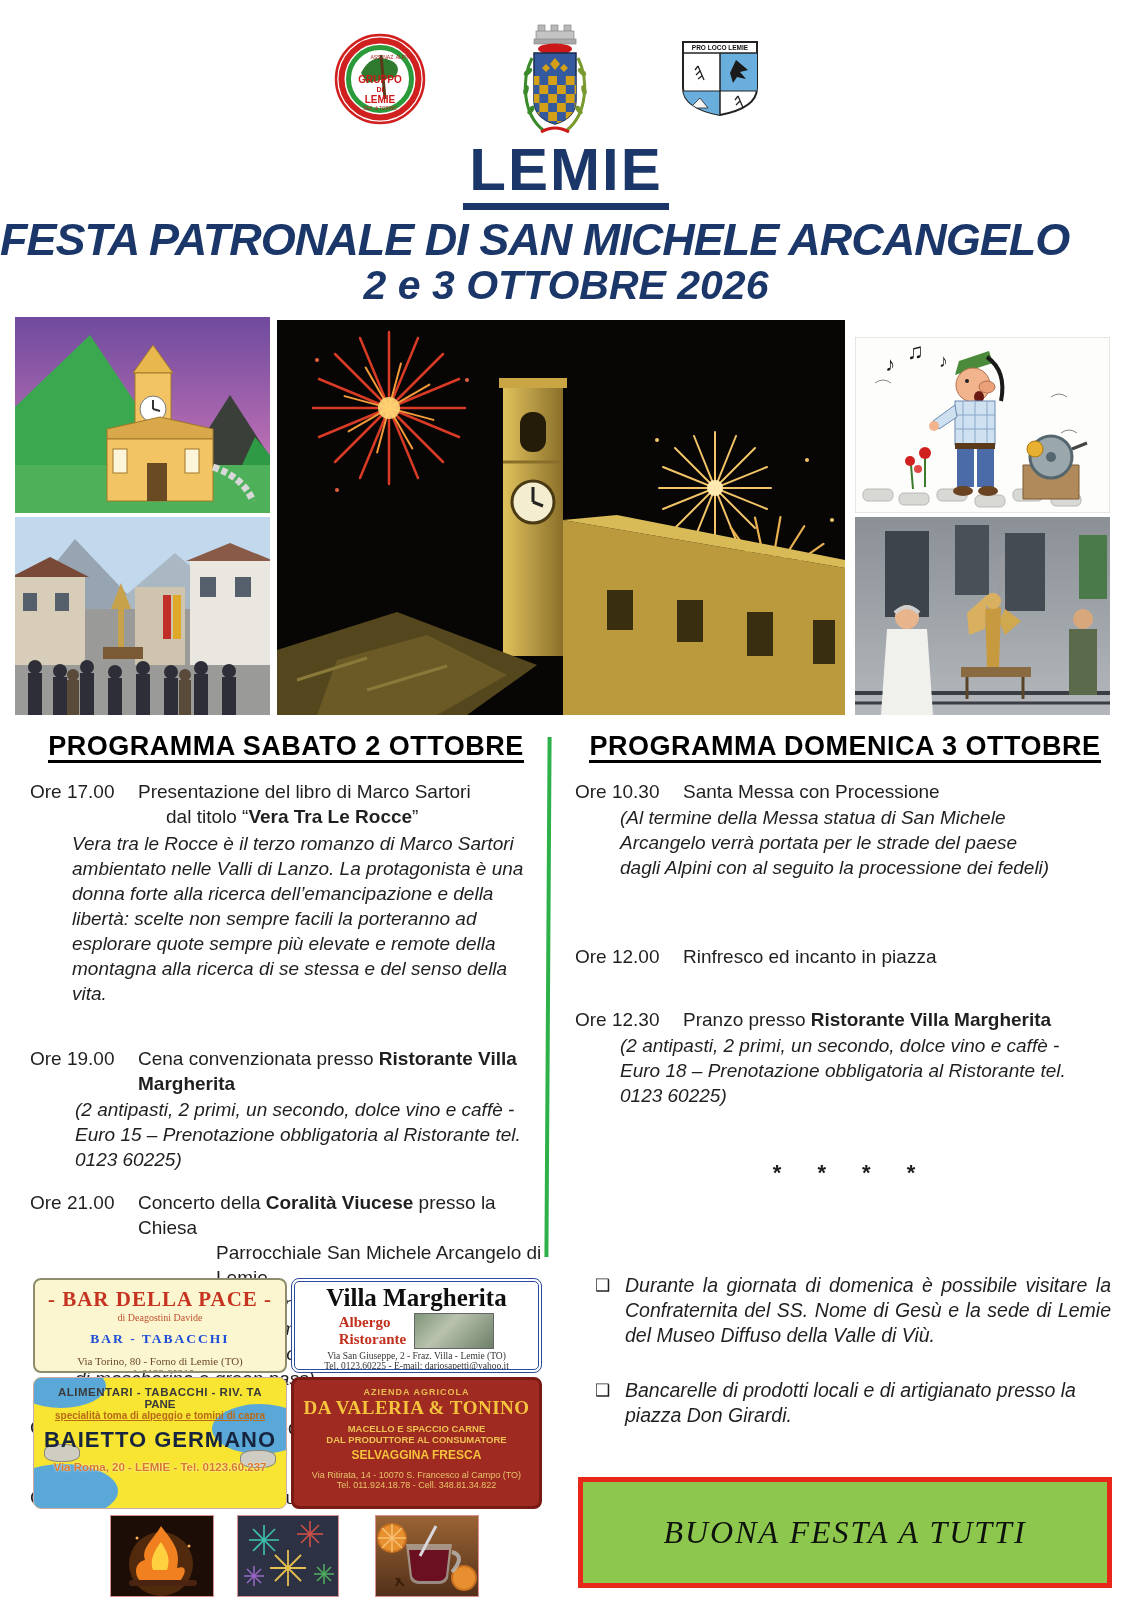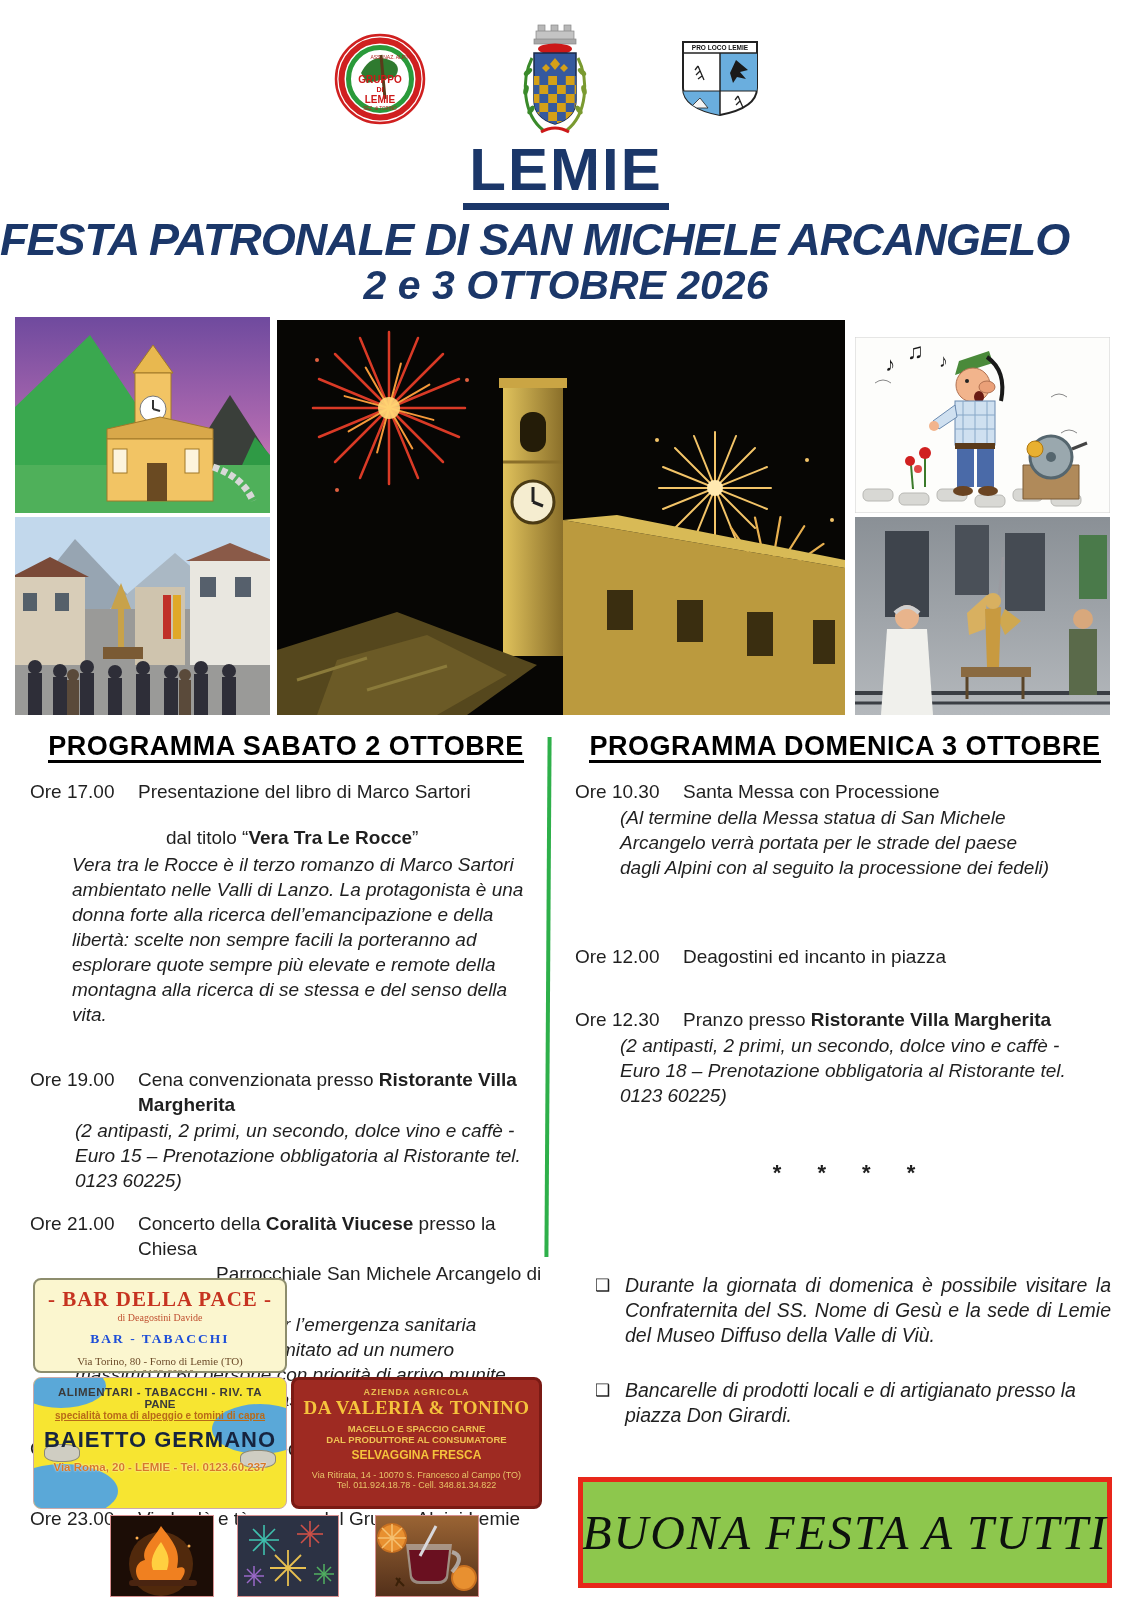--- a/index.html
+++ b/index.html
@@ -23,21 +23,21 @@
   
   .col{font-size:19px;line-height:25px;color:#1f1f1f;}
   .col-left{left:30px;top:733px;width:512px;}
   .col-right{left:575px;top:733px;width:540px;}
   .prog-title{text-align:center;margin:0 0 16px 0;}
   .prog-title span{display:inline-block;font-size:27px;font-weight:bold;color:#000;
                    border-bottom:3px solid #000;padding-bottom:1px;letter-spacing:.5px;}
   .item{display:flex;margin-top:22px;}
   .item .time{flex:none;width:108px;}
   .item .txt{flex:1;}
-  .ind1{display:inline-block;margin-left:28px;margin-top:21px;}
+  .ind1{display:inline-block;margin-left:28px;}
   .ind2{display:inline-block;margin-left:78px;}
   .desc{margin:2px 0 0 42px;font-style:italic;}
   .note{margin:1px 18px 0 45px;font-style:italic;}
   .gap-lg{margin-top:38px;}
   .gap-xl{margin-top:40px;}
   .divider{left:546px;top:737px;width:4px;height:520px;background:#2eb04a;transform:rotate(.35deg);}
   .stars{margin-top:52px;text-align:center;font-size:22px;font-weight:bold;word-spacing:26px;letter-spacing:2px;}
   .bullets{margin-top:88px;}
   .bullet{display:flex;margin:0 0 30px 20px;font-style:italic;font-size:19.5px;line-height:25px;}
   .bullet .mk{flex:none;width:30px;font-style:normal;font-size:17px;}
@@ -81,21 +81,21 @@
   .ad-valeria .t{font-size:19px;font-weight:bold;color:#f5c33c;font-family:"Liberation Serif",serif;letter-spacing:.5px;}
   .ad-valeria .l{margin-top:4px;font-size:9.5px;font-weight:bold;color:#efc253;}
   .ad-valeria .l2{font-size:9.5px;font-weight:bold;color:#efc253;}
   .ad-valeria .l3{margin-top:3px;font-size:12px;font-weight:bold;color:#f5c33c;}
   .ad-valeria .a{margin-top:8px;font-size:9px;color:#e8c468;}
 
   
   .mini{border:1px solid #d89090;}
   .banner{left:578px;top:1477px;width:534px;height:111px;background:#8dc74d;border:5px solid #e8271a;
           box-sizing:border-box;display:flex;align-items:center;justify-content:center;}
-  .banner span{font-family:"Liberation Serif",serif;font-style:italic;font-size:48px;color:#0d120d;
+  .banner span{font-family:"Liberation Serif",serif;font-style:italic;font-size:32px;color:#0d120d;
                letter-spacing:2px;white-space:nowrap;}
 
   
   .logo svg{display:block;width:100%;height:100%;}
 </style>
 </head>
 <body>
 
 <div class="page">
 
@@ -452,21 +452,21 @@
     <h2 class="prog-title"><span>PROGRAMMA DOMENICA 3 OTTOBRE</span></h2>
 
     <div class="item" style="margin-top:14px;">
       <div class="time">Ore 10.30</div>
       <div class="txt">Santa Messa con Processione</div>
     </div>
     <div class="note" style="width:440px;">(Al termine della Messa statua di San Michele Arcangelo verrà portata per le strade del paese dagli Alpini con al seguito la processione dei fedeli)</div>
 
     <div class="item" style="margin-top:64px;">
       <div class="time">Ore 12.00</div>
-      <div class="txt">Deagostini ed incanto in piazza</div>
+      <div class="txt">Rinfresco ed incanto in piazza</div>
     </div>
 
     <div class="item gap-lg">
       <div class="time">Ore 12.30</div>
       <div class="txt"><span>Pranzo presso </span><b>Ristorante Villa Margherita</b></div>
     </div>
     <div class="note">(2 antipasti, 2 primi, un secondo, dolce vino e caffè - Euro 18 – Prenotazione obbligatoria al Ristorante tel. 0123 60225)</div>
 
     <div class="stars">* * * *</div>
 
@@ -483,20 +483,32 @@
   </div>
 
   <div class="abs ad ad-bar">
     <div class="t">- BAR DELLA PACE -</div>
     <div class="s">di Deagostini Davide</div>
     <div class="b">BAR - TABACCHI</div>
     <div class="a1">Via Torino, 80 - Forno di Lemie (TO)</div>
     <div class="a2">tel. 0123.60210</div>
   </div>
 
+  <div class="abs ad ad-villa">
+    <div class="t">Villa Margherita</div>
+    <div class="mid">
+      <div class="alb">
+        <div>Albergo</div>
+        <div>Ristorante</div>
+      </div>
+      <div class="foto"></div>
+    </div>
+    <div class="a1">Via San Giuseppe, 2 - Fraz. Villa - Lemie (TO)</div>
+    <div class="a2">Tel. 0123.60225 - E-mail: dariosapetti@yahoo.it</div>
+  </div>
 
   <div class="ad ad-baietto">
     <div class="blob" style="left:-18px;top:-14px;width:90px;height:44px;"></div>
     <div class="blob" style="right:-22px;top:26px;width:96px;height:50px;"></div>
     <div class="blob" style="left:-26px;bottom:-10px;width:110px;height:54px;"></div>
     <div class="cheese" style="left:10px;top:66px;"></div>
     <div class="cheese" style="right:10px;top:72px;"></div>
     <div class="in">
       <div class="l1">ALIMENTARI - TABACCHI - RIV. TA</div>
       <div class="l2">PANE</div>

